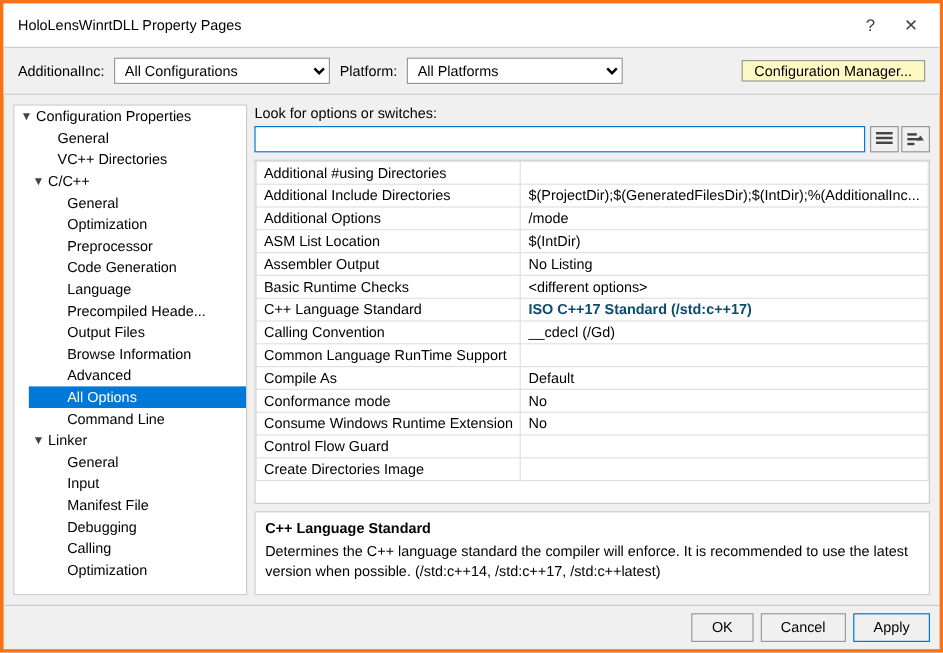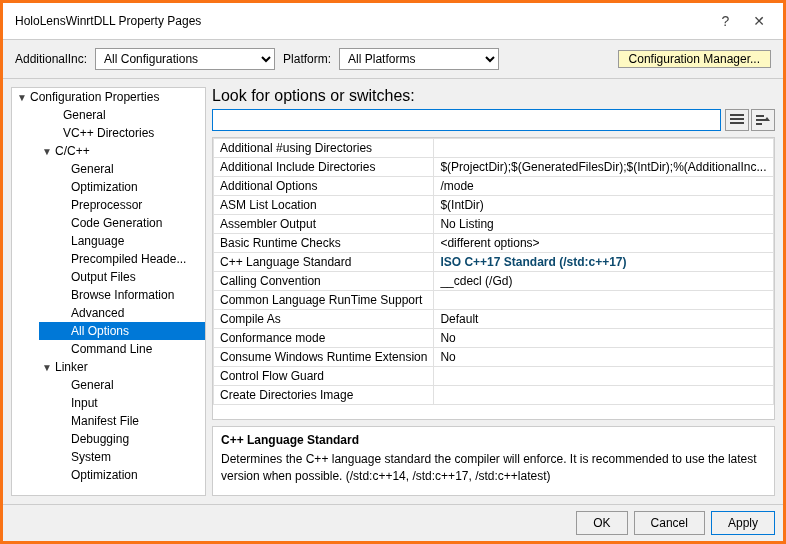--- a/index.html
+++ b/index.html
@@ -58,21 +58,21 @@
 
     .toolbar select {
       height: 22px;
       font-size: 12px;
       border: 1px solid #999;
       background: #fff;
       padding: 0 4px;
     }
 
     .config-select { width: 180px; }
-    .platform-select { width: 160px; }
+    .platform-select { width: 180px; }
 
     .config-manager-btn {
       margin-left: auto;
       height: 18px;
       padding: 0 10px;
       font-size: 12px;
       background: #fef9c3;
       border: 1px solid #999;
       cursor: pointer;
     }
@@ -116,38 +116,38 @@
       text-align: center;
       font-size: 10px;
       color: #444;
     }
 
     .tree-item-row.selected .tree-toggle {
       color: #fff;
     }
 
     .tree-children {
-      padding-left: 27px;
+      padding-left: 12px;
     }
 
     .right-panel {
       flex: 1;
       display: flex;
       flex-direction: column;
       gap: 6px;
     }
 
     .search-area {
       display: flex;
       flex-direction: column;
       gap: 4px;
     }
 
     .search-label {
-      font-size: 16px;
+      font-size: 12px;
     }
 
     .search-input {
       width: 100%;
       height: 22px;
       border: 1px solid #0078d7;
       padding: 0 4px;
       font-size: 12px;
       outline: none;
     }
@@ -392,21 +392,21 @@
             </div>
             <div class="tree-item">
               <div class="tree-item-row" style="padding-left: 16px;">
                 <span class="tree-toggle"></span>
                 <span>Debugging</span>
               </div>
             </div>
             <div class="tree-item">
               <div class="tree-item-row" style="padding-left: 16px;">
                 <span class="tree-toggle"></span>
-                <span>System</span>
+                <span>Calling</span>
               </div>
             </div>
             <div class="tree-item">
               <div class="tree-item-row" style="padding-left: 16px;">
                 <span class="tree-toggle"></span>
                 <span>Optimization</span>
               </div>
             </div>
           </div>
       </div>

